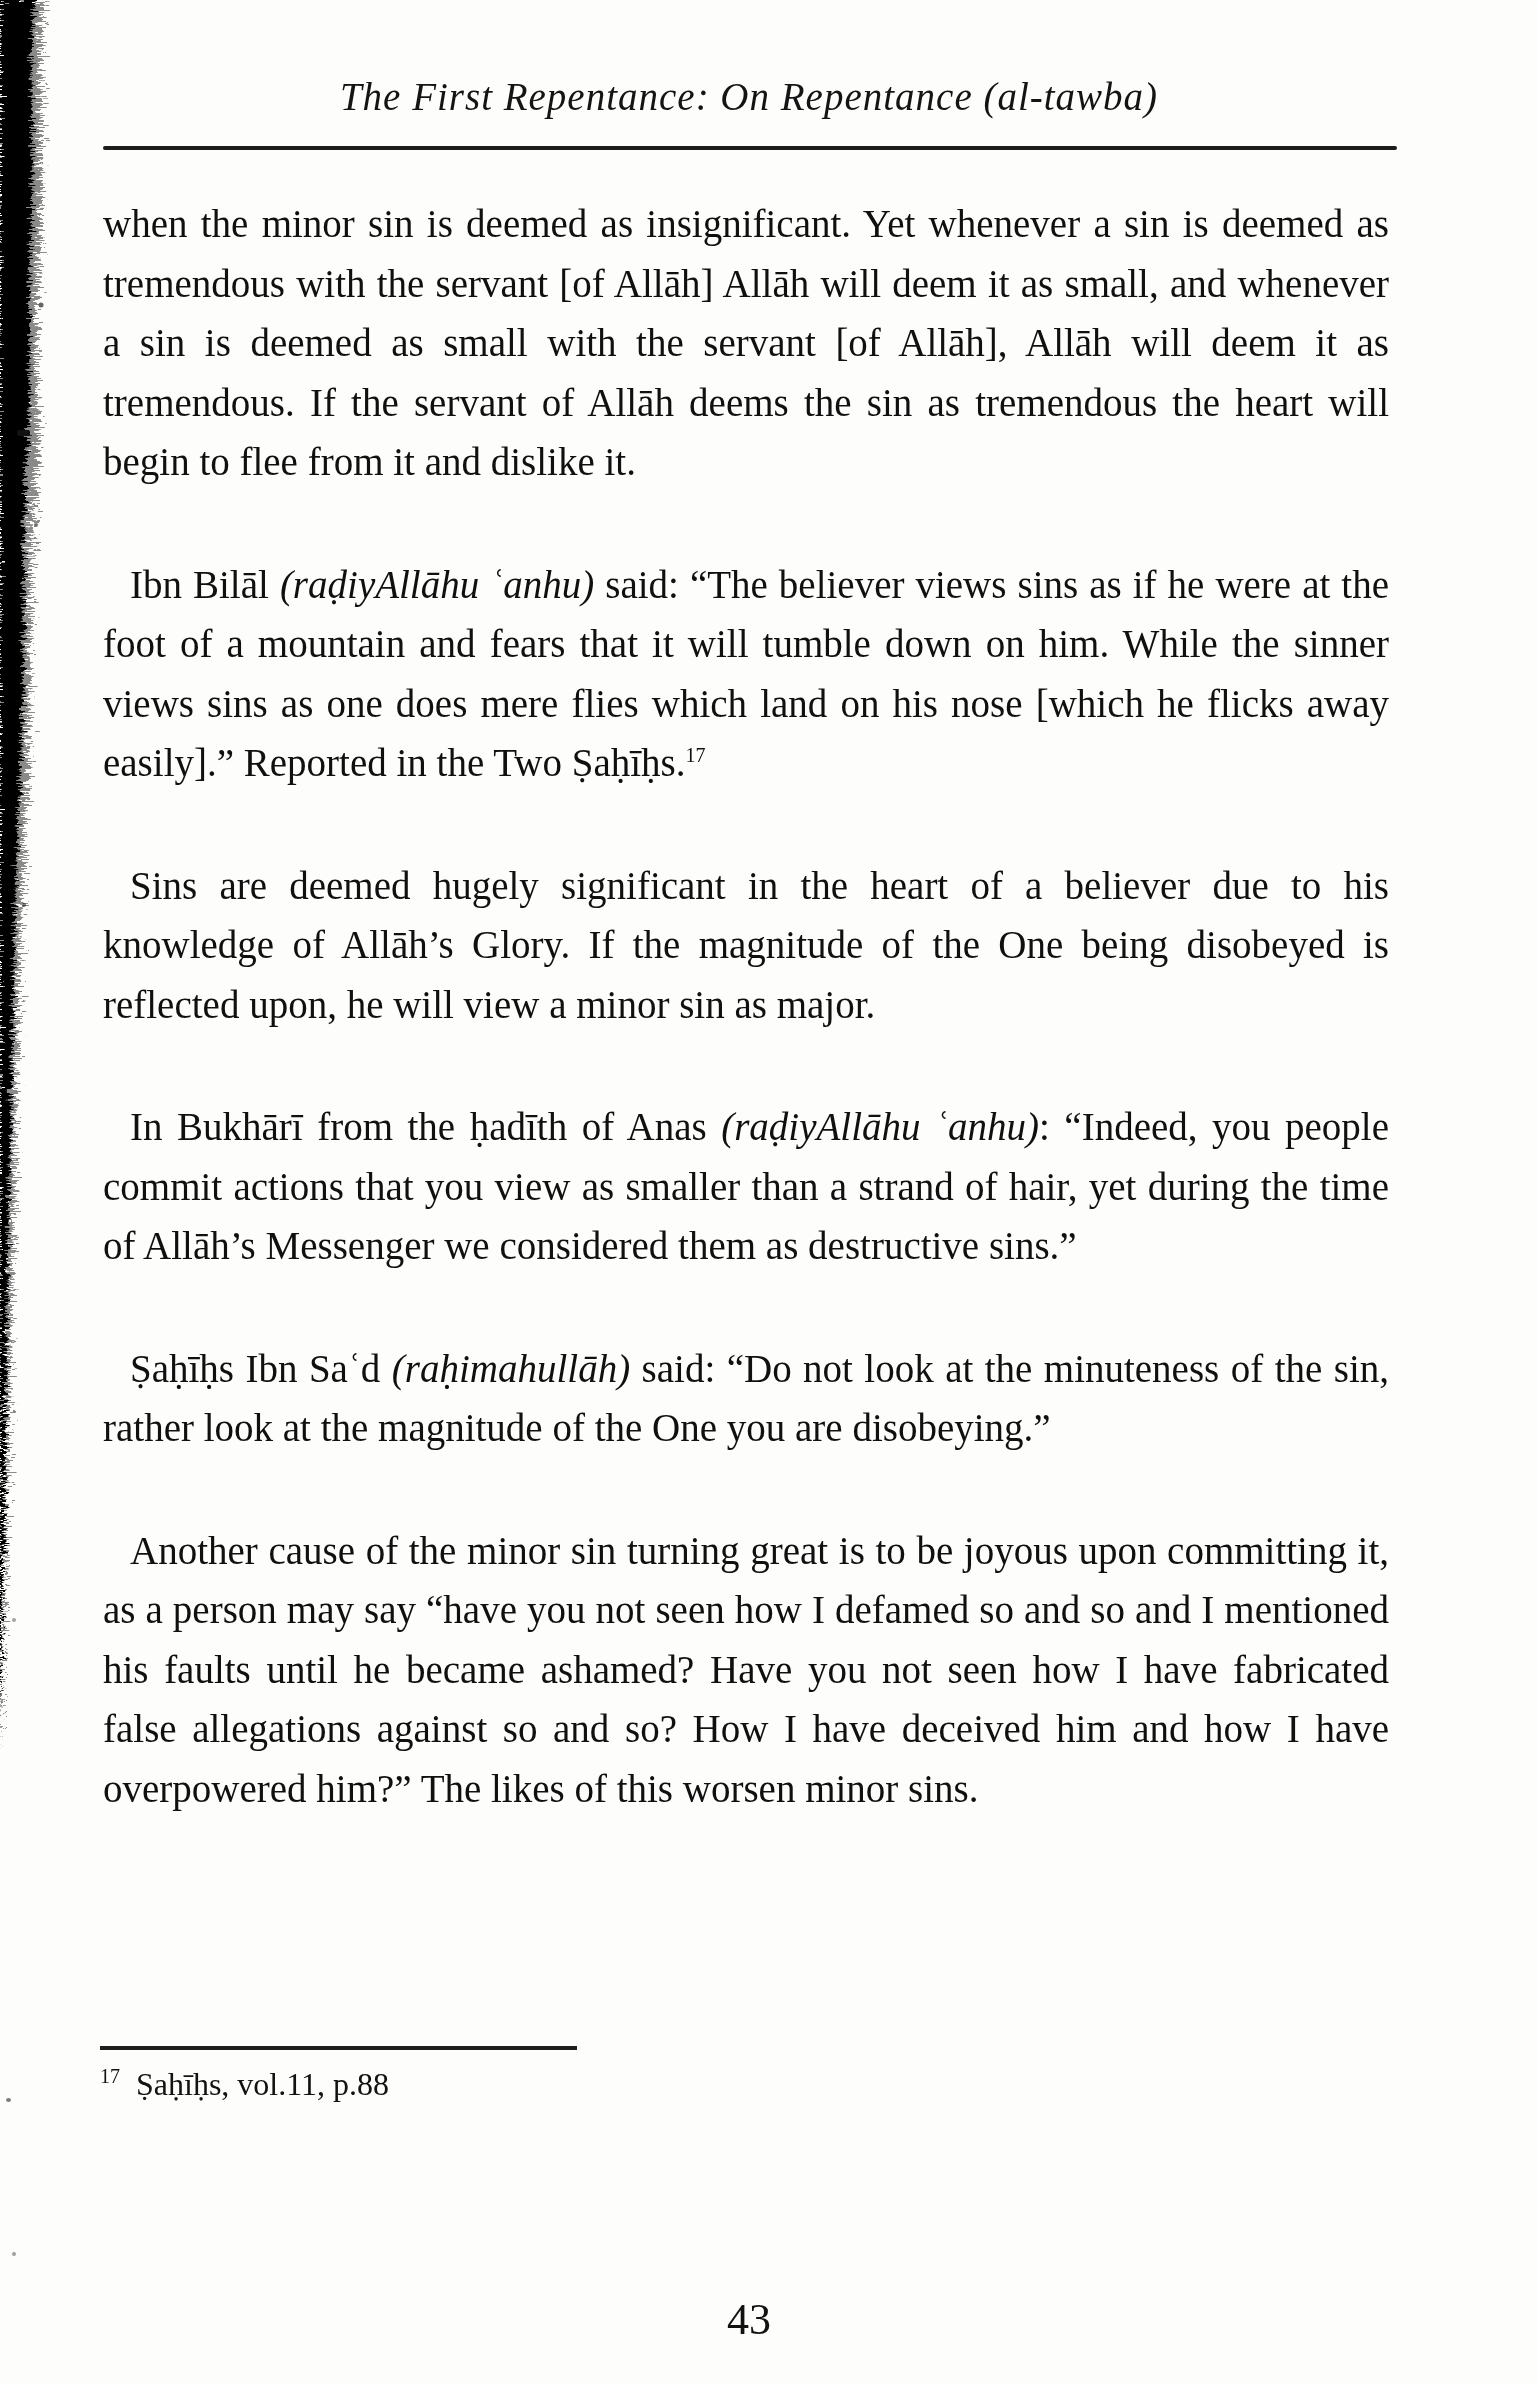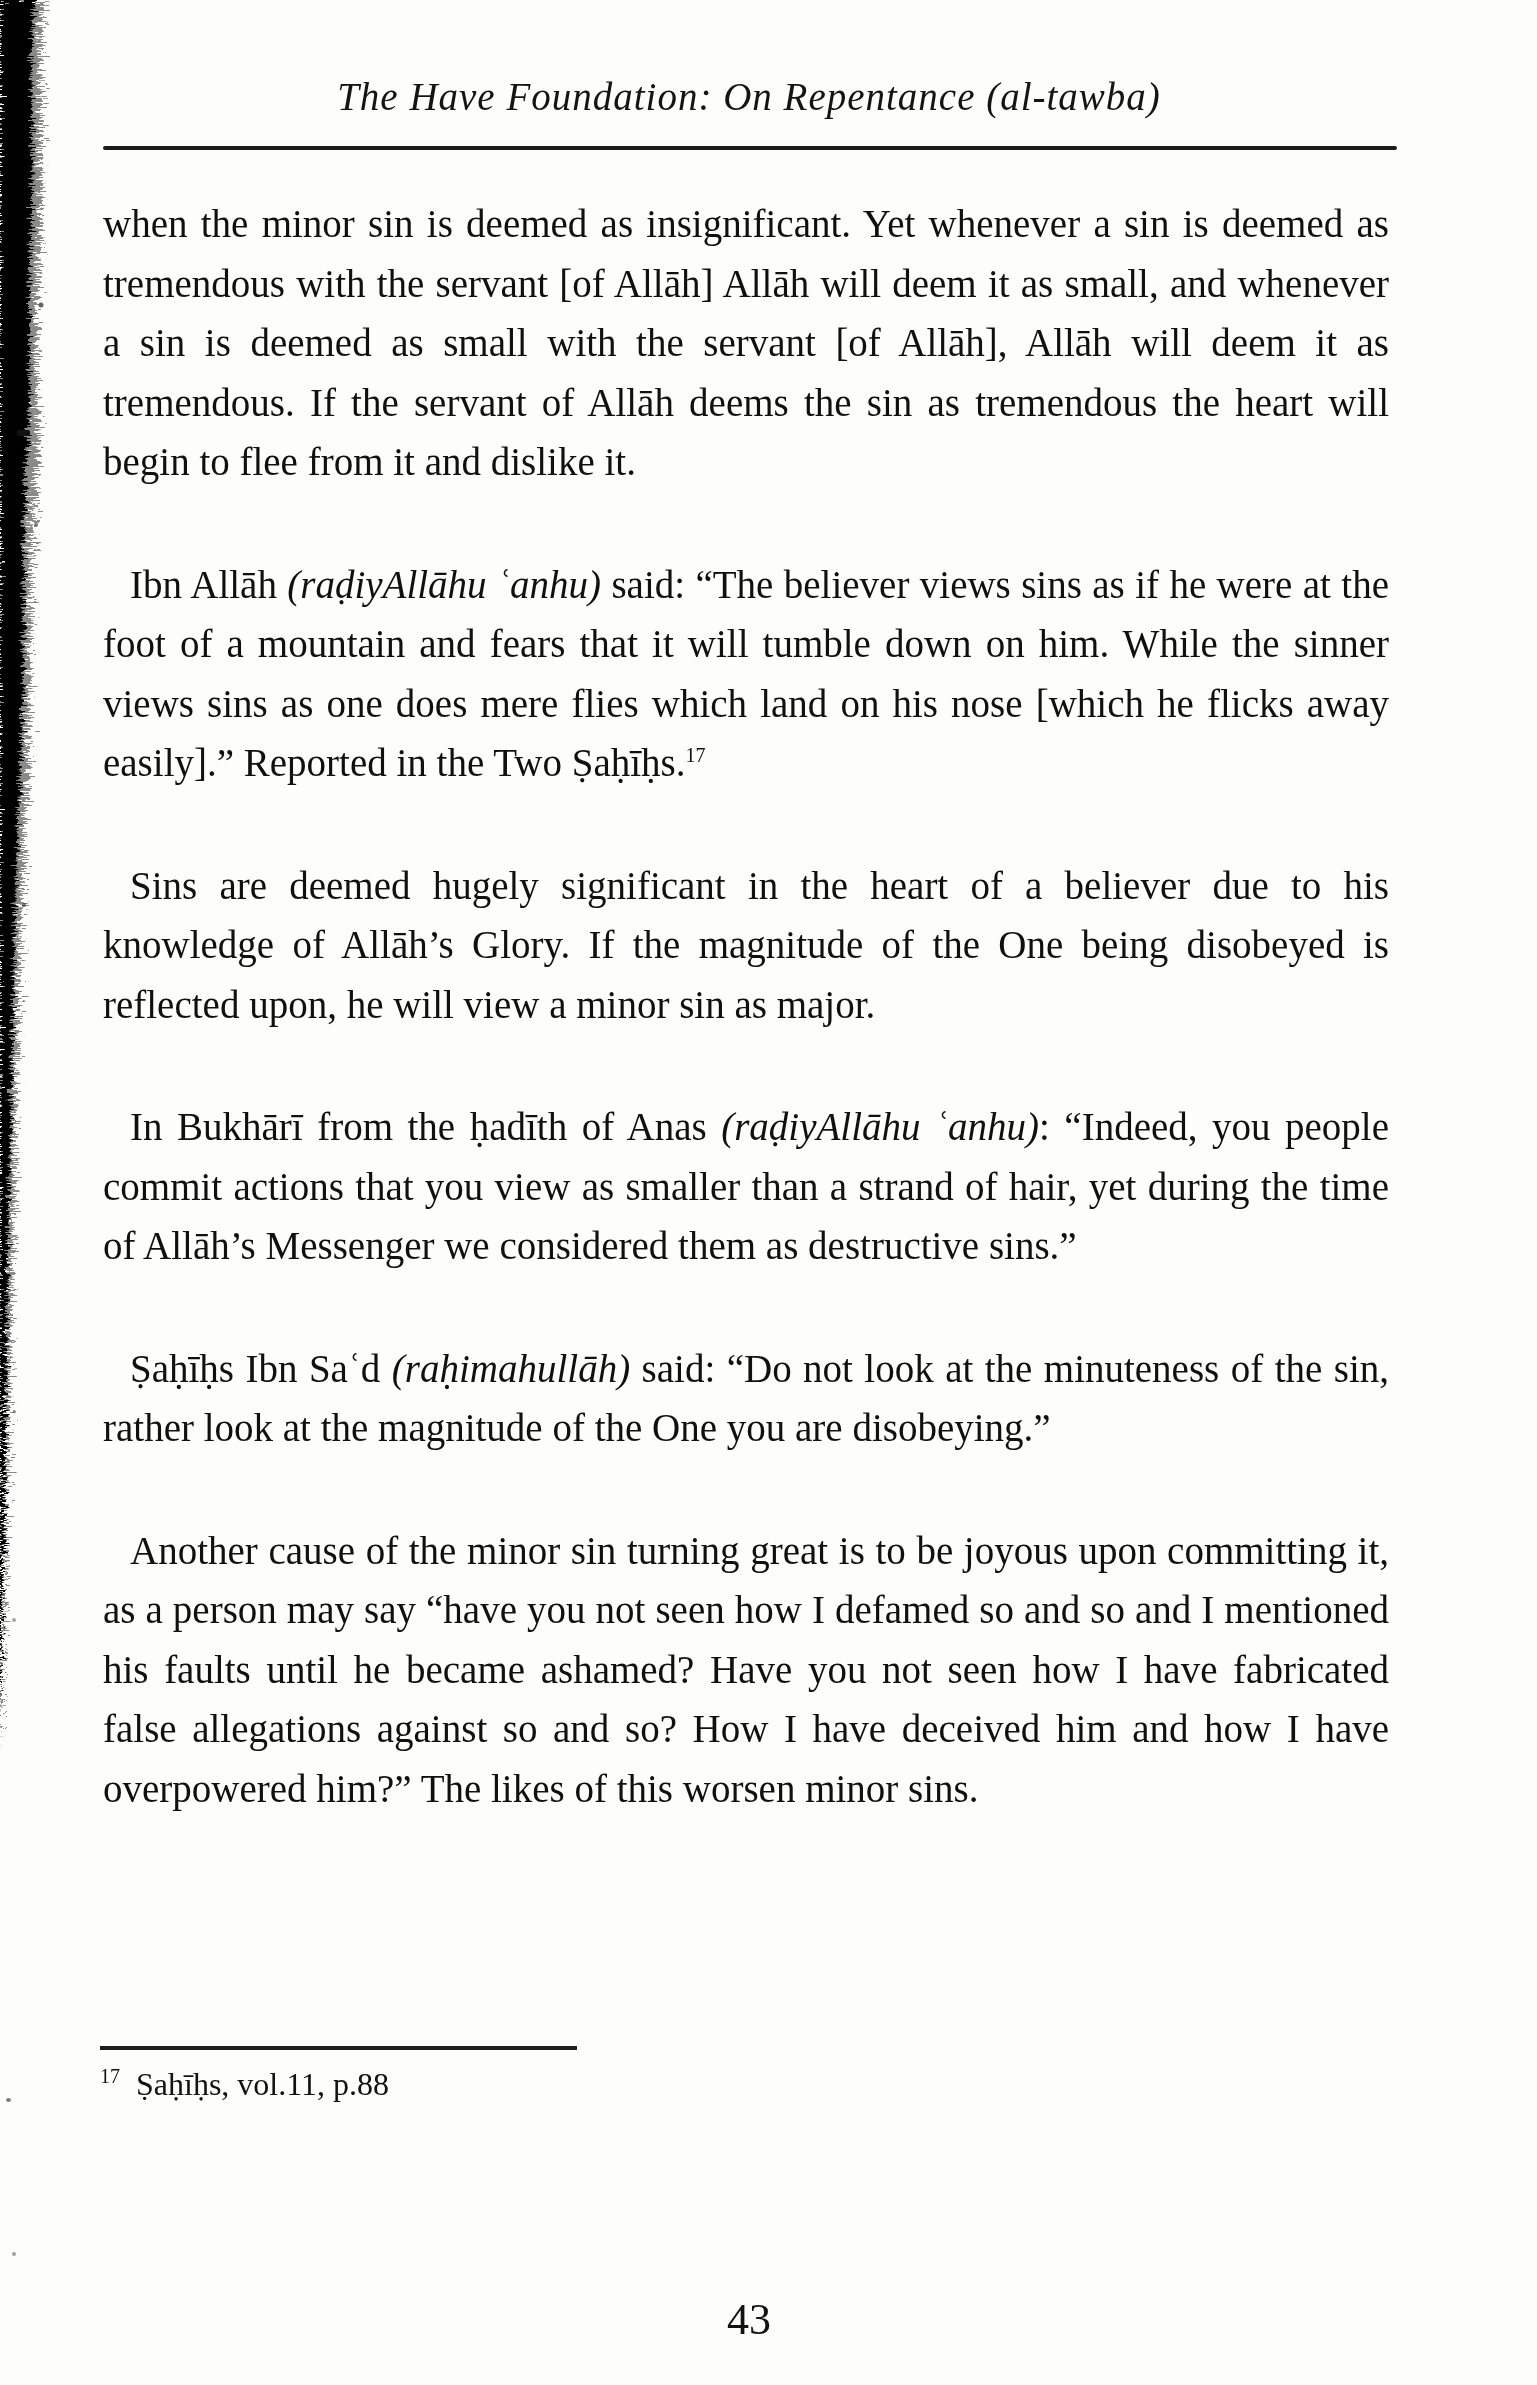--- a/index.html
+++ b/index.html
@@ -80,26 +80,26 @@
     <circle cx="41" cy="305" r="2.5" fill="#000" opacity="0.6"></circle>
     <circle cx="36" cy="525" r="2" fill="#000" opacity="0.55"></circle>
     <circle cx="24" cy="905" r="2" fill="#000" opacity="0.5"></circle>
     <circle cx="14" cy="1620" r="2" fill="#000" opacity="0.35"></circle>
   </svg>
 
   <div class="artifact dash"></div>
   <div class="artifact speck-a"></div>
   <div class="artifact speck-b"></div>
 
-  <div class="header-title">The Have Foundation: On Repentance (al-tawba)</div>
+  <div class="header-title">The First Repentance: On Repentance (al-tawba)</div>
   <div class="header-rule"></div>
 
   <div class="body-text">
       <p class="para"><span>when the minor sin is deemed as insignificant. Yet whenever a sin is deemed as tremendous with the servant [of Allāh] Allāh will deem it as small, and whenever a sin is deemed as small with the servant [of Allāh], Allāh will deem it as tremendous. If the servant of Allāh deems the sin as tremendous the heart will begin to flee from it and dislike it.</span></p>
-      <p class="para indent"><span>Ibn Allāh </span><i>(raḍiyAllāhu ʿanhu)</i><span> said: “The believer views sins as if he were at the foot of a mountain and fears that it will tumble down on him. While the sinner views sins as one does mere flies which land on his nose [which he flicks away easily].” Reported in the Two Ṣaḥīḥs.</span><sup>17</sup></p>
+      <p class="para indent"><span>Ibn Bilāl </span><i>(raḍiyAllāhu ʿanhu)</i><span> said: “The believer views sins as if he were at the foot of a mountain and fears that it will tumble down on him. While the sinner views sins as one does mere flies which land on his nose [which he flicks away easily].” Reported in the Two Ṣaḥīḥs.</span><sup>17</sup></p>
       <p class="para indent"><span>Sins are deemed hugely significant in the heart of a believer due to his knowledge of Allāh’s Glory. If the magnitude of the One being disobeyed is reflected upon, he will view a minor sin as major.</span></p>
       <p class="para indent"><span>In Bukhārī from the ḥadīth of Anas </span><i>(raḍiyAllāhu ʿanhu)</i><span>: “Indeed, you people commit actions that you view as smaller than a strand of hair, yet during the time of Allāh’s Messenger we considered them as destructive sins.”</span></p>
       <p class="para indent"><span>Ṣaḥīḥs Ibn Saʿd </span><i>(raḥimahullāh)</i><span> said: “Do not look at the minuteness of the sin, rather look at the magnitude of the One you are disobeying.”</span></p>
       <p class="para indent"><span>Another cause of the minor sin turning great is to be joyous upon committing it, as a person may say “have you not seen how I defamed so and so and I mentioned his faults until he became ashamed? Have you not seen how I have fabricated false allegations against so and so? How I have deceived him and how I have overpowered him?” The likes of this worsen minor sins.</span></p>
     </div>
 
   <div class="footnote-rule"></div>
   <div class="footnote">
     <span class="fn-marker">17</span><span>Ṣaḥīḥs, vol.11, p.88</span>
   </div>

